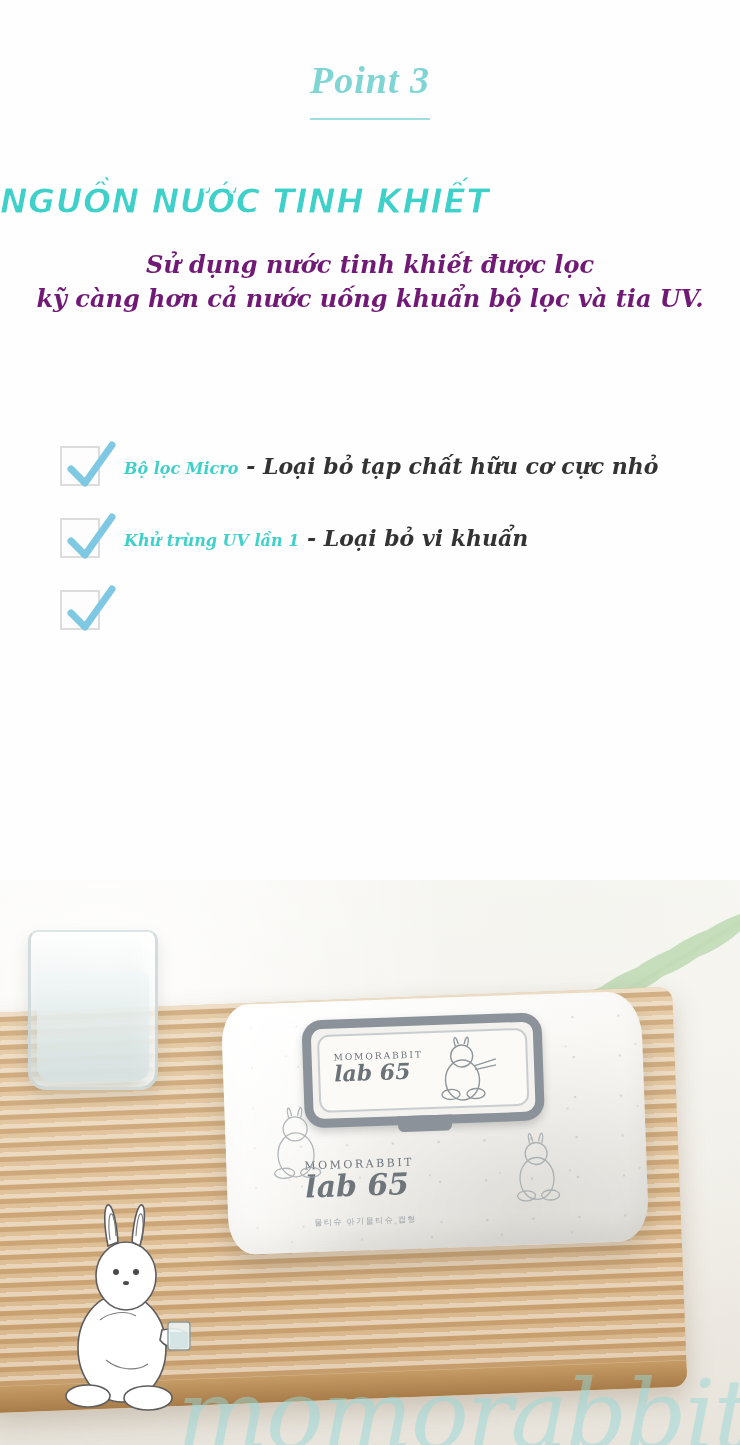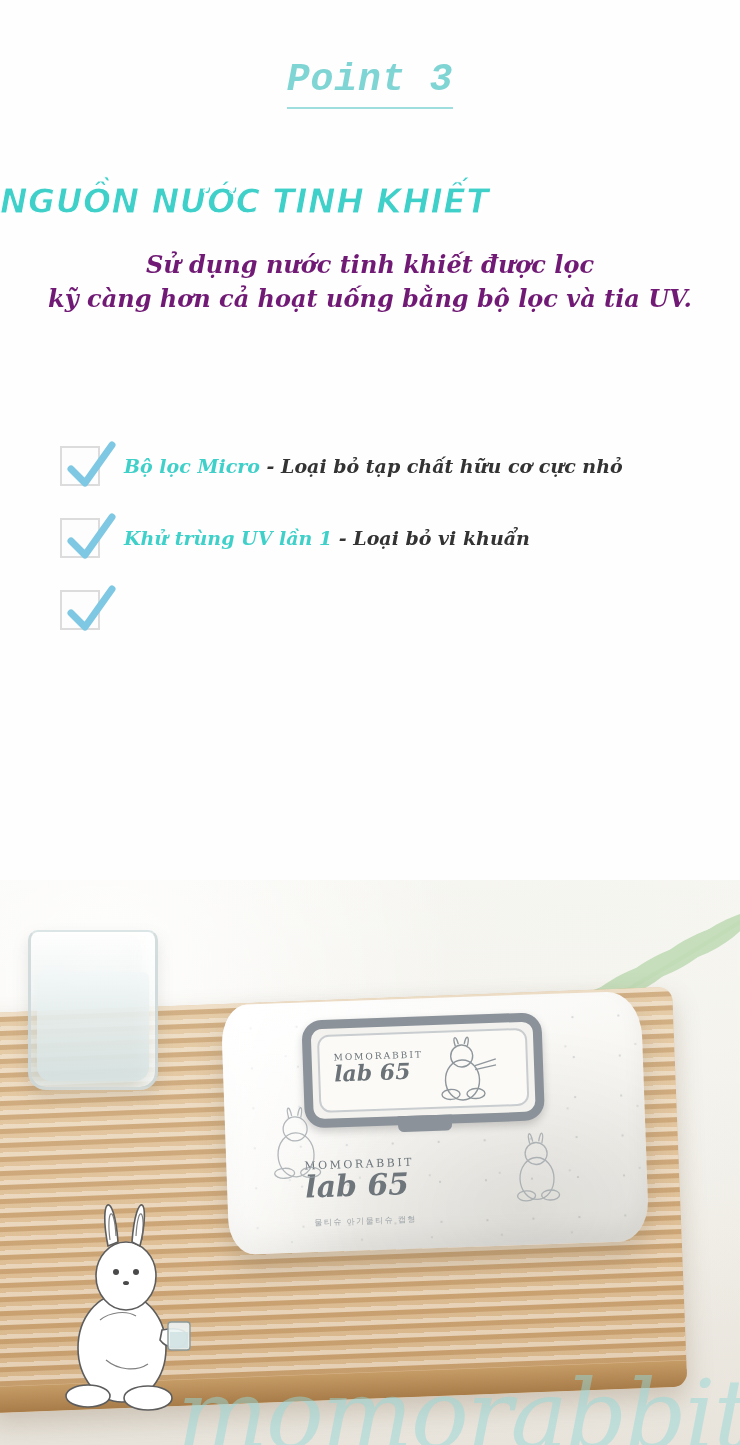--- a/index.html
+++ b/index.html
@@ -22,27 +22,27 @@
   
   .point-wrap {
     position: absolute;
     top: 58px;
     left: 0;
     width: 100%;
     text-align: center;
   }
   .point-label {
     display: inline-block;
-    font-family: Liberation Mono, monospace;
+    font-family: Liberation Serif, serif;
     font-size: 38px;
     font-weight: bold;
     font-style: italic;
     color: #7fd4d4;
     letter-spacing: 1px;
-    padding-bottom: 6px;
+    padding-bottom: 16px;
     border-bottom: 2px solid #9fdede;
   }
 
   
   .main-title {
     position: absolute;
     top: 182px;
     left: 0;
     width: 100%;
     font-family: "DejaVu Sans", sans-serif;
@@ -98,28 +98,28 @@
   .row-text {
     margin-left: 24px;
     font-size: 19px;
     white-space: nowrap;
   }
   .hl {
     font-family: "DejaVu Serif", serif;
     font-style: italic;
     font-weight: bold;
     color: #3fd0c9;
-    font-size: 19px;
+    font-size: 16px;
   }
   .tail {
     font-family: "DejaVu Serif", serif;
     font-style: italic;
     font-weight: bold;
     color: #333333;
-    font-size: 19px;
+    font-size: 22px;
   }
 
   
   .photo {
     position: absolute;
     left: 0;
     top: 880px;
     width: 740px;
     height: 565px;
     overflow: hidden;
@@ -304,21 +304,21 @@
 <div class="page">
 
   <div class="point-wrap">
     <span class="point-label">Point 3</span>
   </div>
 
   <div class="main-title">NGUỒN NƯỚC TINH KHIẾT</div>
 
   <div class="sub-desc">
     <span class="l1">Sử dụng nước tinh khiết được lọc</span>
-    <span class="l2">kỹ càng hơn cả hoạt uống bằng bộ lọc và tia UV.</span>
+    <span class="l2">kỹ càng hơn cả nước uống khuẩn bộ lọc và tia UV.</span>
   </div>
 
   <div class="checklist">
 
     <div class="check-row">
       <div class="checkbox">
         <svg width="52" height="52" viewBox="0 0 52 52">
           <path d="M6 30 L20 44 L47 6" fill="none" stroke="#7ec8e3" stroke-width="7" stroke-linecap="round" stroke-linejoin="round"></path>
         </svg>
       </div>

